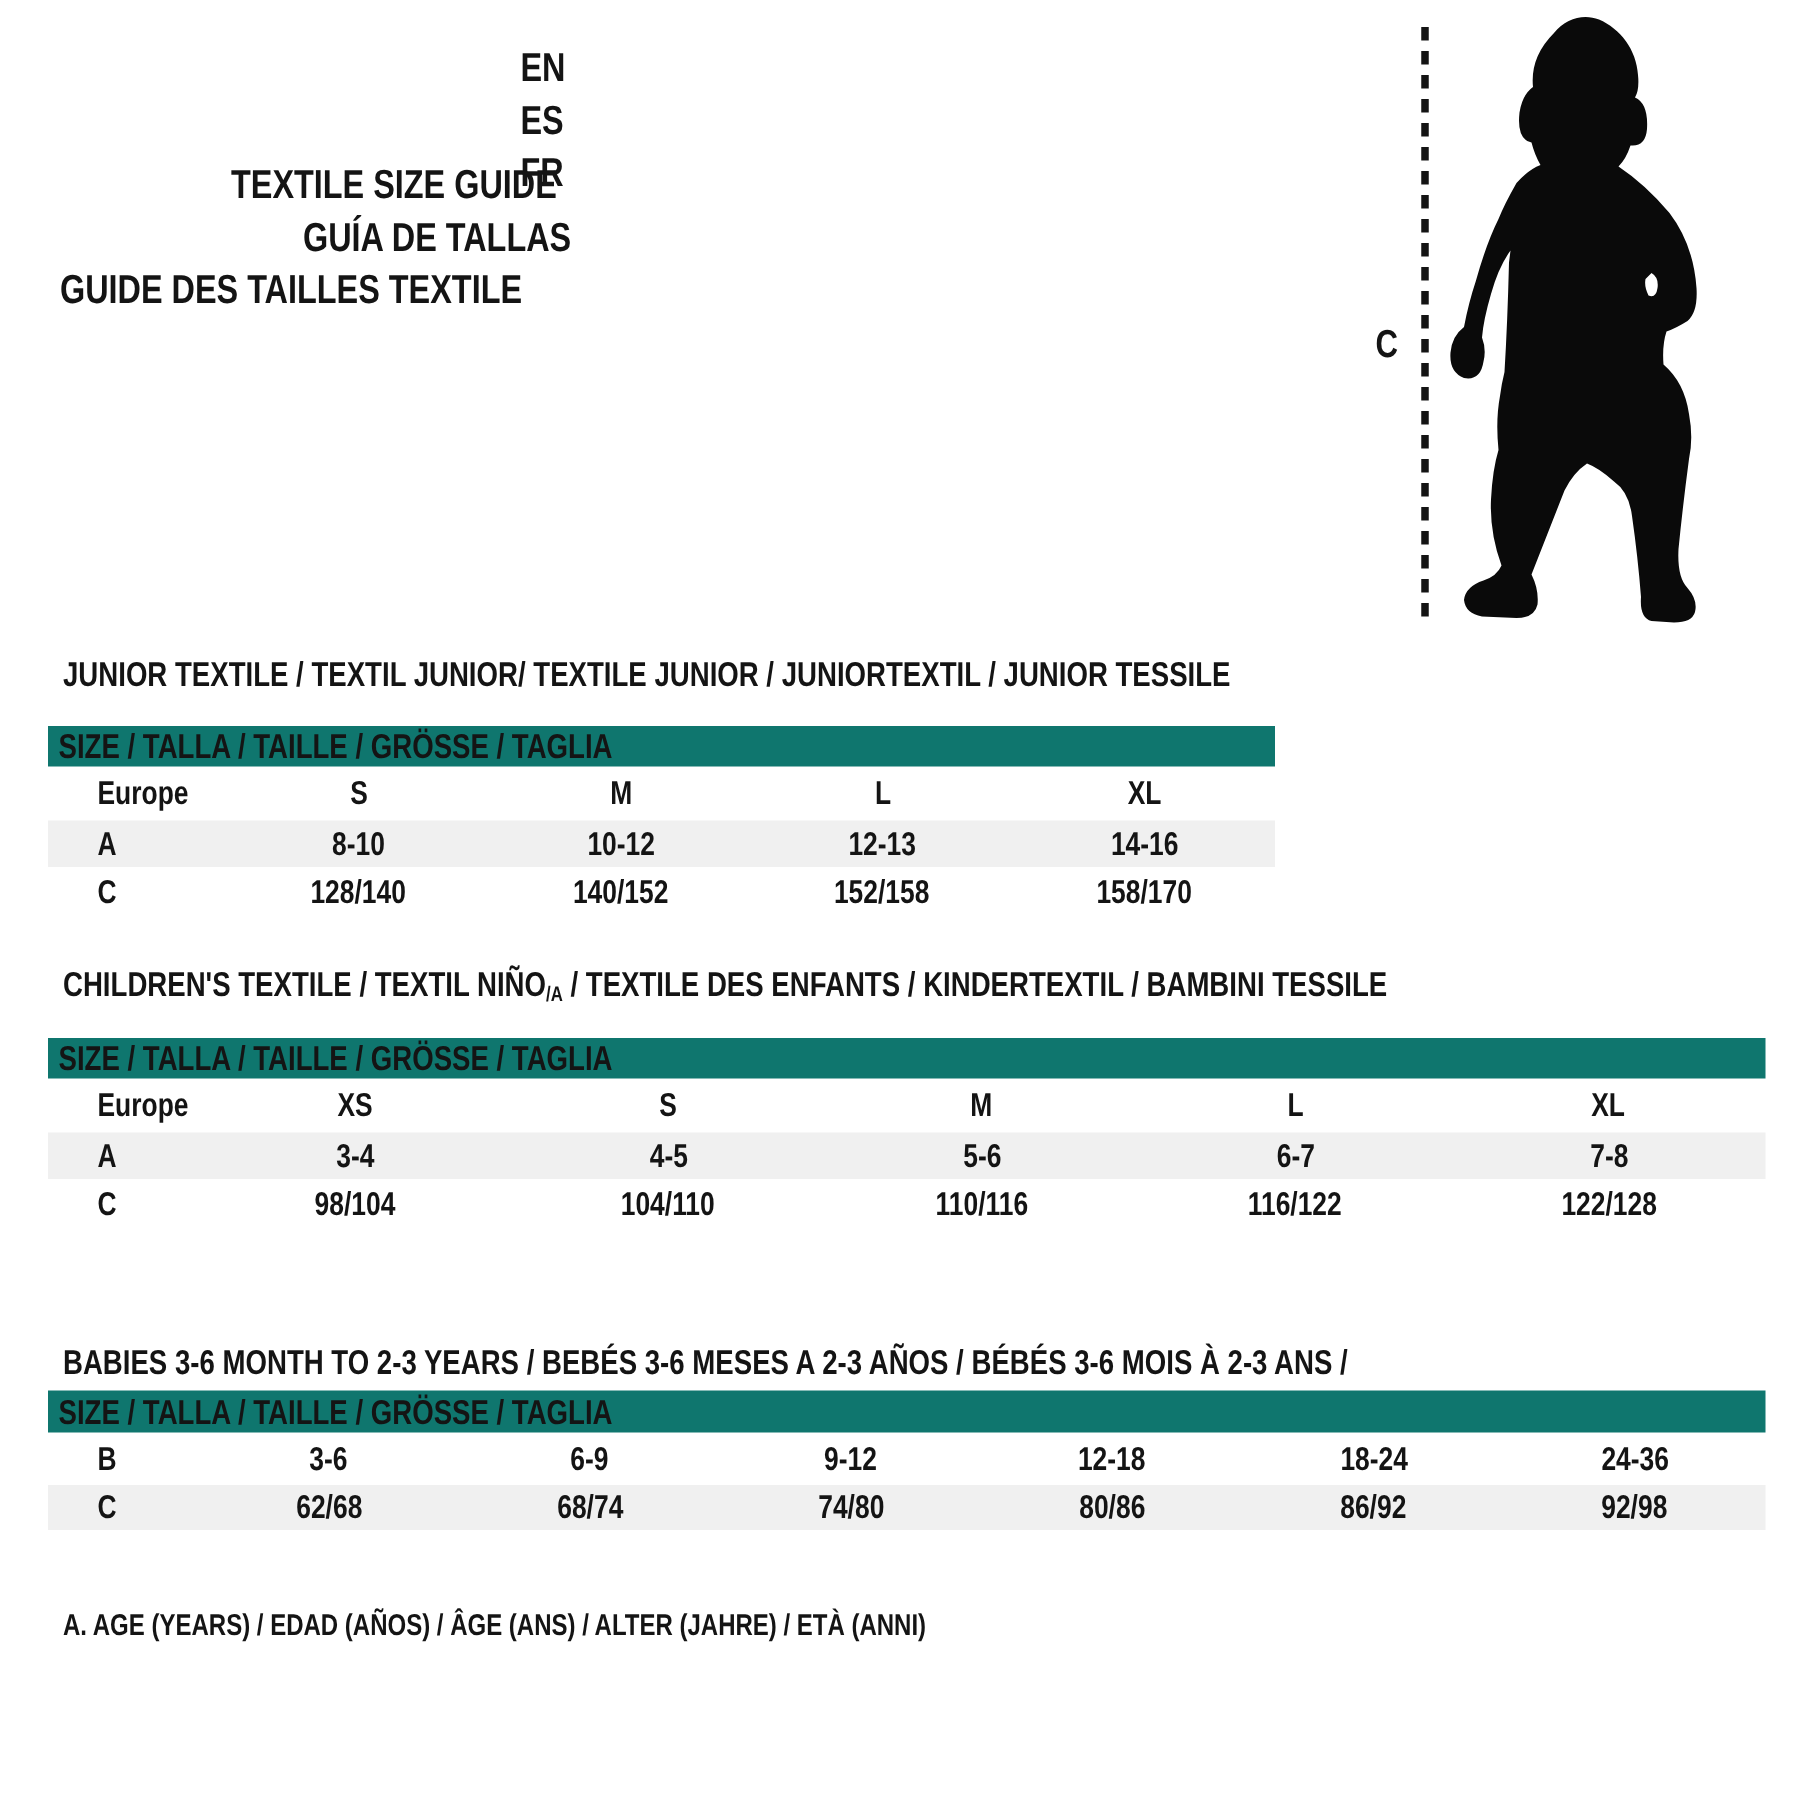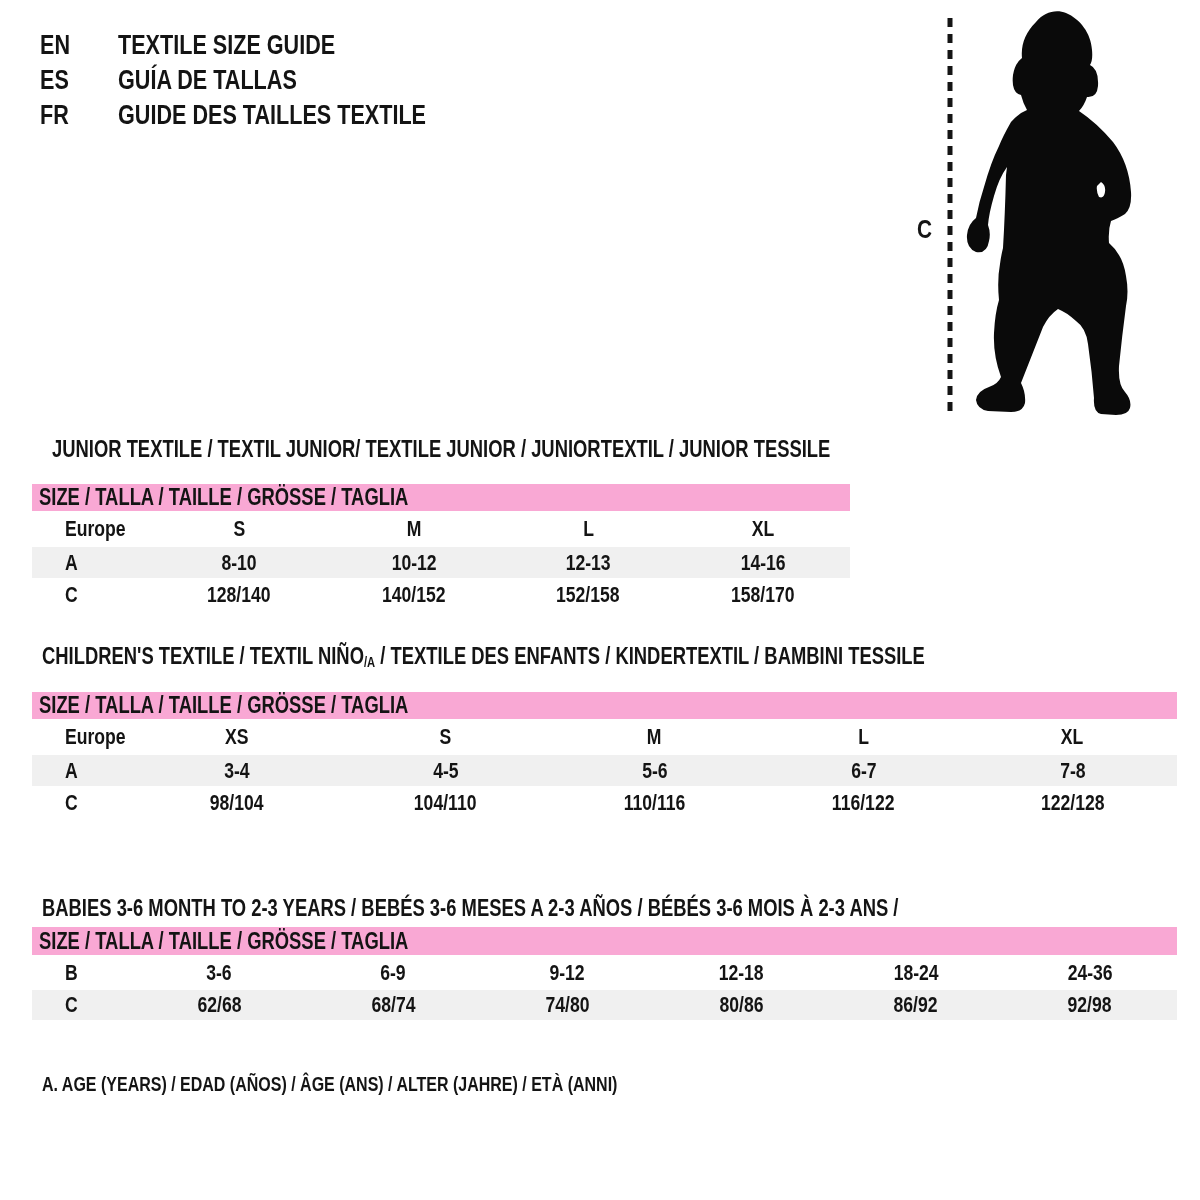--- a/index.html
+++ b/index.html
@@ -6,27 +6,27 @@
   body{
     width:1200px;height:1200px;position:relative;background:#ffffff;
     font-family:"Liberation Sans", sans-serif;font-weight:bold;color:#141414;
     overflow:hidden;
   }
   .abs{position:absolute;}
   
   .cx{display:inline-block;transform:scaleX(0.8);transform-origin:0 50%;white-space:nowrap;}
   .cxc{display:inline-block;transform:scaleX(0.8);transform-origin:50% 50%;white-space:nowrap;}
   
-  .lang-row{display:flex;align-items:flex-start;height:35px;font-size:27px;}
+  .lang-row{display:flex;align-items:flex-end;height:35px;font-size:27px;flex-direction:column;}
   .lang-code{width:78px;flex:0 0 78px;}
   
   .title{font-size:23px;white-space:nowrap;line-height:30px;}
   .subtxt{font-size:14px;position:relative;top:3px;}
   
-  .sizebar{height:27px;background:#f9a8d4;display:flex;align-items:center;padding-left:7px;font-size:23px;}
+  .sizebar{height:27px;background:#0f766e;display:flex;align-items:center;padding-left:7px;font-size:23px;}
   .trow{display:grid;align-items:center;font-size:22px;}
   .t1 .trow{grid-template-columns:120px repeat(4,1fr);}
   .t2 .trow{grid-template-columns:100px repeat(5,1fr);}
   .t3 .trow{grid-template-columns:100px repeat(6,1fr);}
   .cell{text-align:center;}
   .lblcell{text-align:left;padding-left:7px;margin-left:26px;}
   .alt{background:#f0f0f0;}
   .h-region{height:36px;}
   .h-a{height:31px;}
   .h-c{height:33px;}
@@ -109,21 +109,21 @@
     Q 123 136 131 122
     Q 139 113 147 110
     Q 143 103 141 95
     Q 131 93 133 75
     Q 135 63 142 58
     Q 140 38 156 22
     Z
     M 221 182 Q 226 185 225 192 Q 224 199 219 197 Q 216 191 217 186 Z"></path>
 </svg>
 
-<div class="abs title" style="left:52px;top:434px;">
+<div class="abs title" style="left:42px;top:434px;">
   <span class="cx">JUNIOR TEXTILE / TEXTIL JUNIOR/ TEXTILE JUNIOR / JUNIORTEXTIL / JUNIOR TESSILE</span>
 </div>
 <div class="abs t1" style="left:32px;top:484px;width:818px;">
   <div class="sizebar">
     <span class="cx">SIZE / TALLA / TAILLE / GRÖSSE / TAGLIA</span>
   </div>
   <div class="trow h-region">
     <div class="lblcell"><span class="cx">Europe</span></div>
     <div class="cell"><span class="cxc">S</span></div>
     <div class="cell"><span class="cxc">M</span></div>

